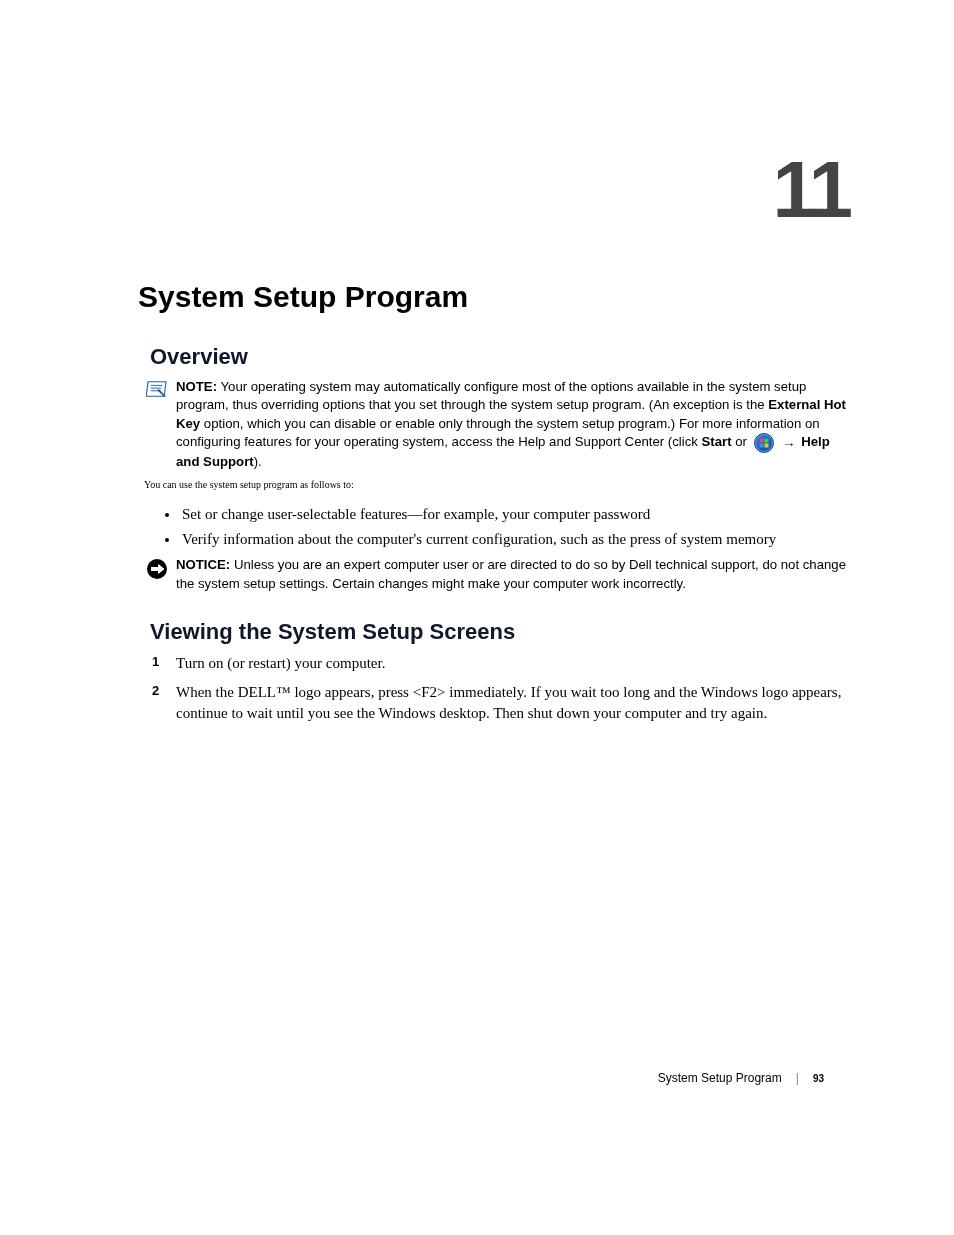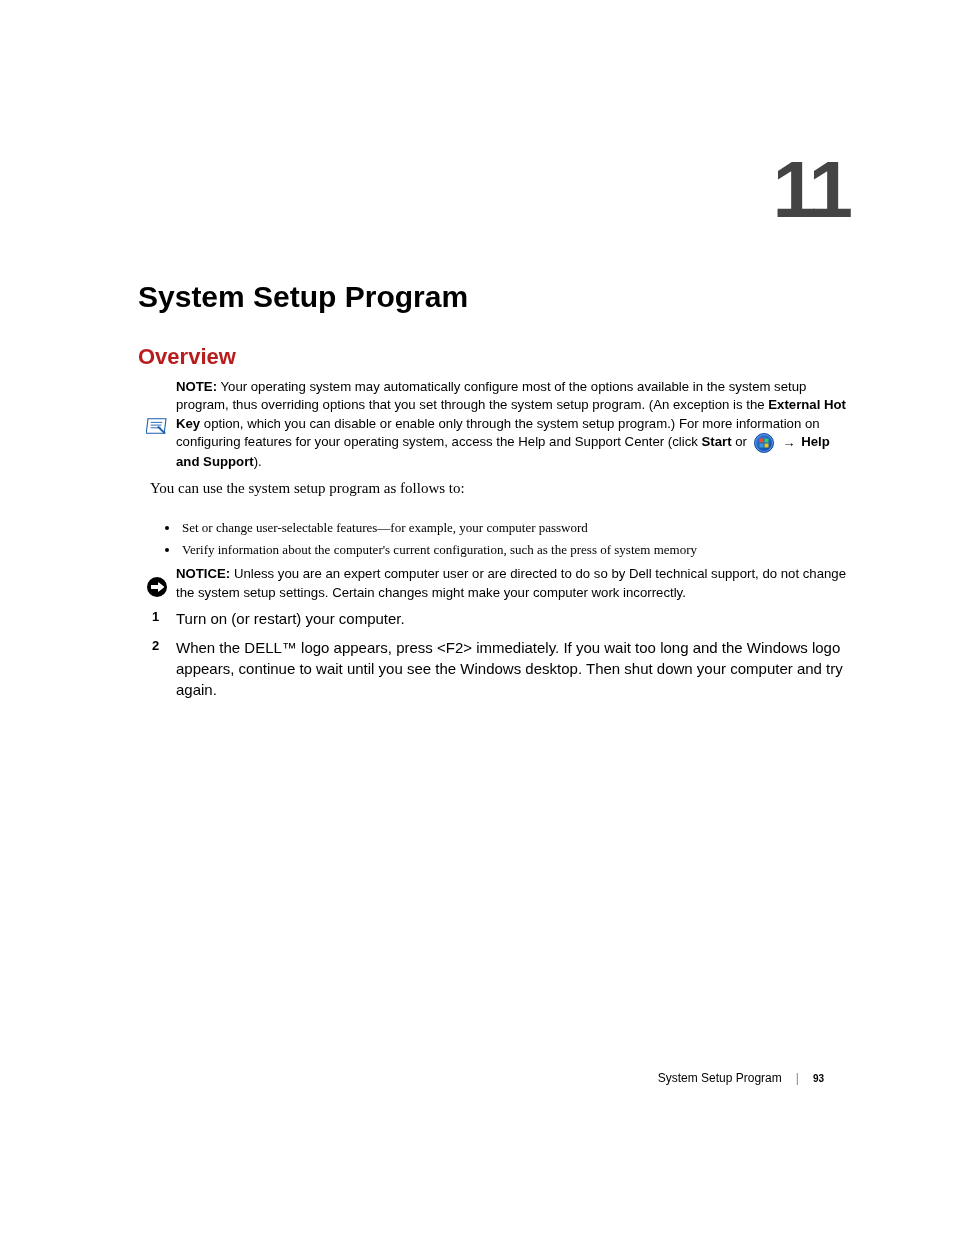--- a/index.html
+++ b/index.html
@@ -33,26 +33,26 @@
     font-family: Arial, Helvetica, sans-serif;
     font-weight: 800;
     font-size: 30px;
     margin: 120px 0 30px 0;
     color: #000;
   }
   h2.section {
     font-family: Arial, Helvetica, sans-serif;
     font-weight: 800;
     font-size: 22px;
-    margin: 26px 0 8px 0;
-    color: #b91c1c;
+    margin: 26px 0 8px 12px;
+    color: #0f172a;
   }
   .callout {
     display: flex;
-    align-items: center;
+    align-items: flex-start;
     margin: 4px 0 6px 0;
     padding-left: 8px;
   }
   .callout-icon {
     flex: 0 0 22px;
     width: 22px;
     height: 18px;
     margin-right: 8px;
     margin-top: 2px;
   }
@@ -83,41 +83,41 @@
     box-shadow: inset 0 0 0 1px #6aa0e6;
   }
   .win-icon svg { display:block; }
   .arrow {
     font-family: Georgia, serif;
     display: inline-block;
     padding: 0 2px;
   }
   p.body {
     font-family: Georgia, 'Times New Roman', serif;
-    font-size: 15px;
+    font-size: 10px;
     line-height: 1.35;
-    margin: 6px 12px;
+    margin: 6px 6px;
   }
   ul.bullets {
-    margin: 20px 0 6px 0;
+    margin: 12px 0 6px 0;
     padding-left: 42px;
     font-family: Georgia, 'Times New Roman', serif;
-    font-size: 13px;
+    font-size: 15px;
     line-height: 1.5;
   }
   ul.bullets li {
     margin: 2px 0;
     padding-left: 2px;
   }
   ol.steps {
     list-style: none;
     counter-reset: step;
     margin: 6px 0;
     padding: 0 0 0 14px;
-    font-family: Liberation Sans, sans-serif;
+    font-family: Liberation Serif, serif;
     font-size: 15px;
     line-height: 1.4;
   }
   ol.steps li {
     counter-increment: step;
     position: relative;
     padding-left: 24px;
     margin: 4px 0 8px 0;
   }
   ol.steps li::before {
@@ -199,20 +199,21 @@
         <path d="M6 11 L13 11 L13 7 L18 11 L13 15 L13 11" fill="#fff" stroke="#fff" stroke-width="0.5"></path>
         <rect x="5" y="9" width="8" height="4" fill="#fff"></rect>
         <polygon points="12,6 18,11 12,16" fill="#fff"></polygon>
       </svg>
     </div>
     <div class="callout-text">
       <span class="label">NOTICE:</span><span> Unless you are an expert computer user or are directed to do so by Dell technical support, do not change the system setup settings. Certain changes might make your computer work incorrectly.</span>
     </div>
   </div>
 
+  <h2 class="section">Viewing the System Setup Screens</h2>
 
   <ol class="steps">
     <li>Turn on (or restart) your computer.</li>
     <li>When the DELL™ logo appears, press &lt;F2&gt; immediately. If you wait too long and the Windows logo appears, continue to wait until you see the Windows desktop. Then shut down your computer and try again.</li>
   </ol>
 
 </div>
 
 <div class="footer">
   <span>System Setup Program</span>

